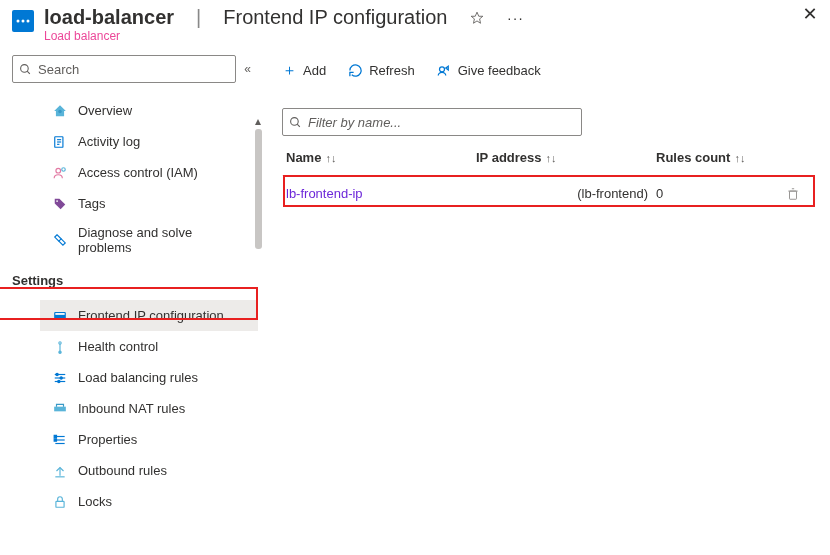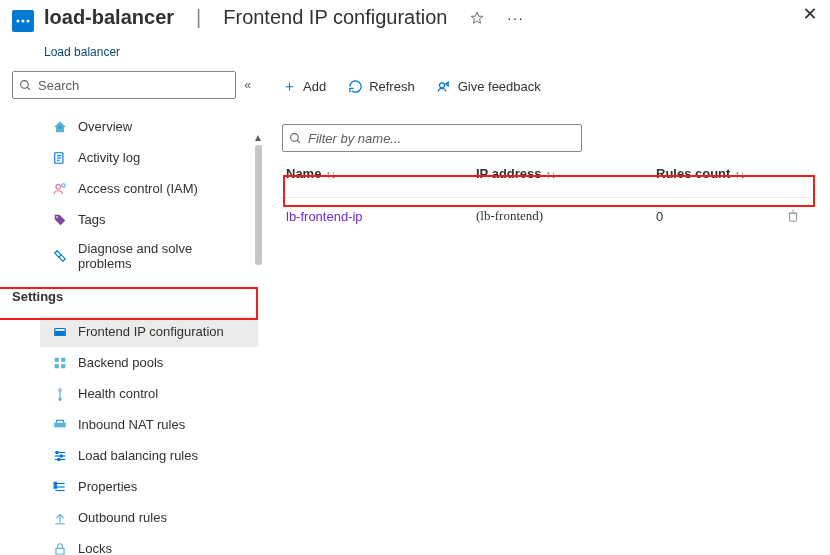--- a/index.html
+++ b/index.html
@@ -28,21 +28,21 @@
       justify-content: center;
       color: white;
       margin-top: 4px;
       flex-shrink: 0;
     }
     .header-main { flex: 1; }
     .title-row { display: flex; align-items: center; gap: 22px; }
     .title-res { font-size: 20px; font-weight: 600; }
     .title-sep { font-size: 20px; font-weight: 300; color: #888; }
     .title-page { font-size: 20px; font-weight: 400; }
-    .subtitle { font-size: 12px; color: #0c4a6e; margin-top: 16px; }
+    .subtitle { font-size: 12px; color: #ec4899; margin-top: 0px; }
     .icon-btn { cursor: pointer; width: 16px; height: 16px; display: inline-flex; align-items:center; justify-content:center;}
     .close-icon { font-size: 18px; font-weight: 300; }
 
     .body-area { display: flex; height: calc(100% - 50px); }
     .sidebar {
       width: 258px;
       padding: 8px 0 0 0;
       border-right: none;
       position: relative;
     }
@@ -135,29 +135,29 @@
     }
     .filter-box input {
       border:none; outline:none; font-size:13px; width:100%;
       color:#7f1d1d; font-style: italic;
     }
     .filter-box input::placeholder { color:#605e5c; font-style: italic;}
 
     .table { border-collapse: collapse; width: 100%; font-size: 13px; }
     .table th {
       text-align: left;
-      padding: 8px 4px 16px 4px;
+      padding: 8px 4px 10px 4px;
       font-weight: 600;
       border-bottom: 1px solid #edebe9;
       color:#323130;
     }
     .sort { color:#605e5c; font-size:11px; margin-left:4px;}
     .table td { padding: 10px 4px; }
     .link { color:#6d28d9; cursor:pointer; }
-    .td-ip { color:#323130; text-align:left; padding-right:20px;font-family:Liberation Serif, serif;}
+    .td-ip { color:#323130; text-align:right; padding-right:20px;}
     .trash { color:#8a8886; cursor:pointer; font-size:14px;}
 
     svg { display:block; }
   </style>
 </head>
 <body>
 
 <div class="header">
   <div class="header-icon">
     <svg width="14" height="10" viewBox="0 0 14 10">
@@ -254,60 +254,49 @@
           <span class="nav-icon">
             <svg width="14" height="14" viewBox="0 0 24 24" fill="#0078d4">
               <rect x="2" y="5" width="20" height="14" rx="2"></rect>
               <rect x="4" y="7" width="16" height="3" fill="white"></rect>
             </svg>
           </span>
           <span class="nav-label">Frontend IP configuration</span>
         </div>
         <div class="nav-item">
           <span class="nav-icon">
-            <svg width="14" height="14" viewBox="0 0 24 24" fill="#59b4d9">
-              <rect x="3" y="3" width="7" height="7"></rect>
-              <rect x="14" y="3" width="7" height="7"></rect>
-              <rect x="3" y="14" width="7" height="7"></rect>
-              <rect x="14" y="14" width="7" height="7"></rect>
-            </svg>
-          </span>
-          <span class="nav-label">Backend pools</span>
-        </div>
-        <div class="nav-item">
-          <span class="nav-icon">
             <svg width="14" height="14" viewBox="0 0 24 24" fill="none" stroke="#59b4d9" stroke-width="2">
               <circle cx="12" cy="5" r="2"></circle>
               <line x1="12" y1="7" x2="12" y2="21"></line>
               <circle cx="12" cy="21" r="2" fill="#59b4d9"></circle>
             </svg>
           </span>
           <span class="nav-label">Health control</span>
-        </div>
-        <div class="nav-item">
-          <span class="nav-icon">
-            <svg width="14" height="14" viewBox="0 0 24 24" fill="#59b4d9">
-              <rect x="2" y="8" width="20" height="8"></rect>
-              <path d="M6 8V4h12v4" fill="none" stroke="#3999c6" stroke-width="2"></path>
-            </svg>
-          </span>
-          <span class="nav-label">Inbound NAT rules</span>
         </div>
         <div class="nav-item">
           <span class="nav-icon">
             <svg width="14" height="14" viewBox="0 0 24 24" fill="none" stroke="#0078d4" stroke-width="2">
               <line x1="3" y1="6" x2="21" y2="6"></line>
               <line x1="3" y1="12" x2="21" y2="12"></line>
               <line x1="3" y1="18" x2="21" y2="18"></line>
               <circle cx="7" cy="6" r="2" fill="#0078d4"></circle>
               <circle cx="14" cy="12" r="2" fill="#0078d4"></circle>
               <circle cx="10" cy="18" r="2" fill="#0078d4"></circle>
             </svg>
           </span>
           <span class="nav-label">Load balancing rules</span>
+        </div>
+        <div class="nav-item">
+          <span class="nav-icon">
+            <svg width="14" height="14" viewBox="0 0 24 24" fill="#59b4d9">
+              <rect x="2" y="8" width="20" height="8"></rect>
+              <path d="M6 8V4h12v4" fill="none" stroke="#3999c6" stroke-width="2"></path>
+            </svg>
+          </span>
+          <span class="nav-label">Inbound NAT rules</span>
         </div>
         <div class="nav-item">
           <span class="nav-icon">
             <svg width="14" height="14" viewBox="0 0 24 24" fill="none" stroke="#0078d4" stroke-width="2">
               <line x1="4" y1="6" x2="20" y2="6"></line>
               <line x1="4" y1="12" x2="20" y2="12"></line>
               <line x1="4" y1="18" x2="20" y2="18"></line>
               <rect x="2" y="4" width="4" height="4" fill="#0078d4"></rect>
               <rect x="2" y="10" width="4" height="4" fill="#0078d4"></rect>
             </svg>

